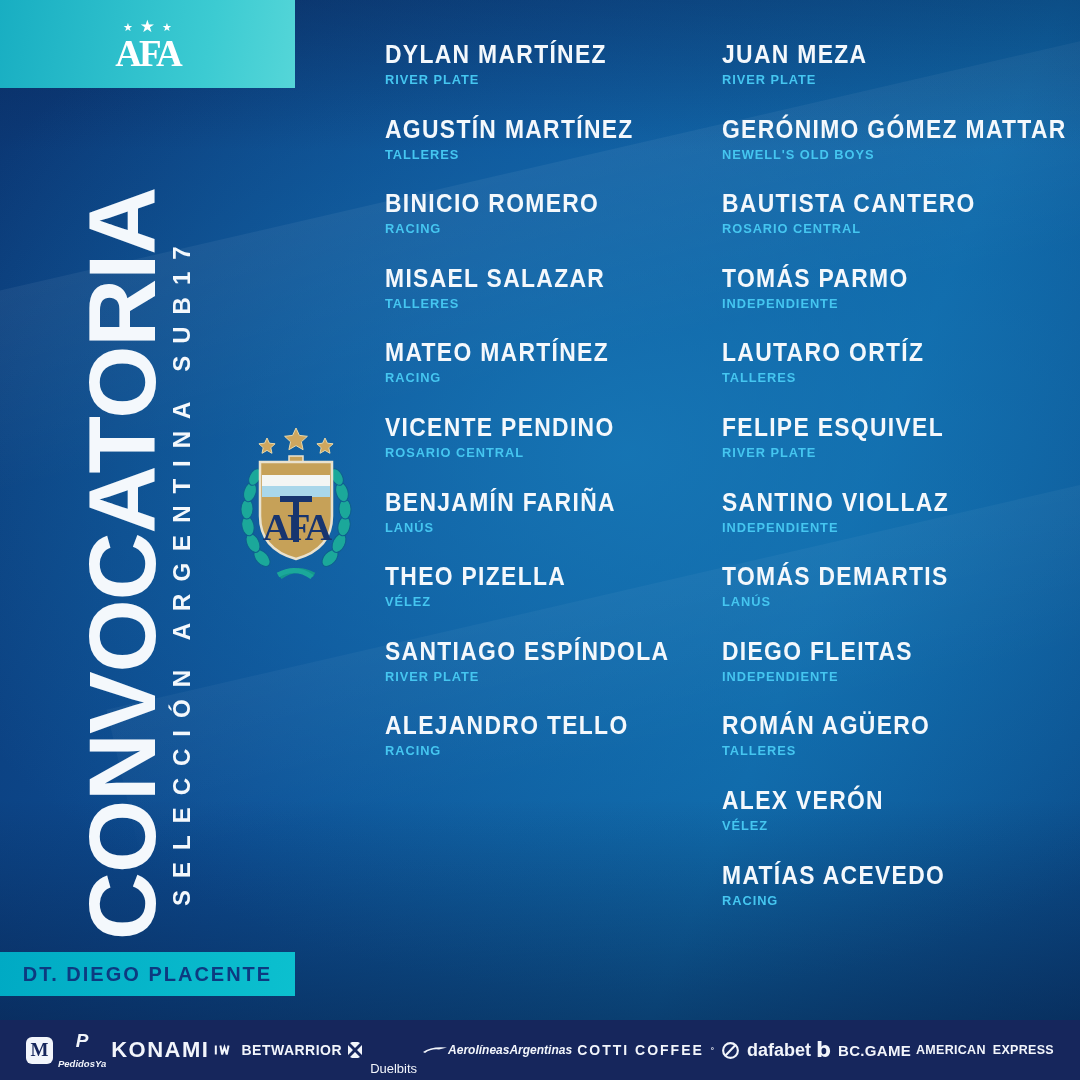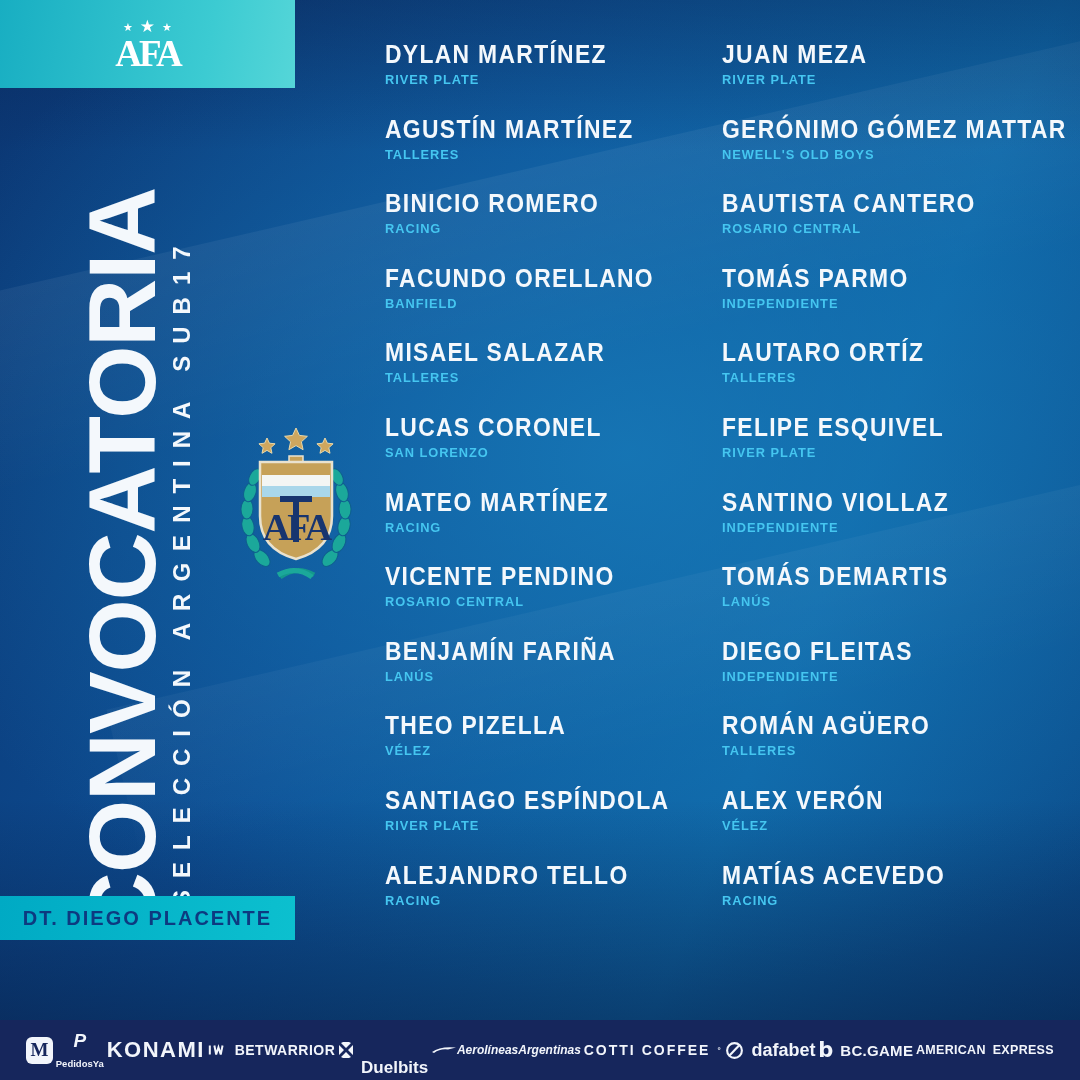--- a/index.html
+++ b/index.html
@@ -39,21 +39,21 @@
     letter-spacing:-1px;white-space:nowrap;
   }
   .v-subtitle{
     position:absolute;left:165px;top:906px;transform-origin:0 0;transform:rotate(-90deg);
     width:780px;color:#f4f8fc;font-weight:bold;font-size:24px;line-height:34px;
     letter-spacing:12px;white-space:nowrap;
   }
 
   
   .coach-badge{
-    position:absolute;left:0;top:896px;width:295px;height:44px;
+    position:absolute;left:0;top:952px;width:295px;height:44px;
     background:linear-gradient(100deg,#00aac4 0%,#0cc0cf 100%);
     display:flex;align-items:center;justify-content:center;
     color:#0d3a80;font-weight:bold;font-size:20px;letter-spacing:2px;white-space:nowrap;
   }
 
   
   .crest{position:absolute;left:236px;top:424px;width:120px;height:162px;}
 
   
   .col{position:absolute;top:40px;display:flex;flex-direction:column;}
@@ -73,24 +73,24 @@
   .sponsor-bar{
     position:absolute;left:0;bottom:0;width:1080px;height:60px;background:#16265c;
     display:flex;align-items:center;justify-content:space-between;padding:0 26px;box-sizing:border-box;
     color:#f2f5fb;
   }
   .sp{display:flex;align-items:center;gap:7px;white-space:nowrap;}
   .mc-box{width:27px;height:27px;background:#f2f5fb;border-radius:6px;display:flex;align-items:center;justify-content:center;
     color:#16265c;font-weight:900;font-size:19px;font-family:"Liberation Serif",serif;}
   .py{display:flex;flex-direction:column;align-items:center;line-height:1;}
   .py .p-big{font-weight:900;font-size:19px;font-style:italic;}
-  .py .p-small{font-weight:bold;font-size:9.5px;margin-top:2px;}
+  .py .p-small{font-weight:bold;font-style:italic;font-size:9.5px;margin-top:2px;}
   .konami{font-weight:900;font-size:22px;letter-spacing:1.5px;}
   .bw-text{font-weight:900;font-size:14px;letter-spacing:.5px;}
-  .db-text{font-weight:700;font-size:17px;margin-top:36px;}
+  .db-text{font-weight:400;font-size:13px;margin-top:36px;}
   .aer{display:flex;flex-direction:row;line-height:10.5px;font-style:italic;font-size:12px;font-weight:bold;align-items:flex-start;}
   .cotti{font-weight:bold;font-size:14px;letter-spacing:2px;}
   .cotti sup{font-size:8px;}
   .dafa-text{font-weight:800;font-size:18px;text-align:right;}
   .bc-b{font-weight:900;font-size:21px;line-height:1;font-family:"DejaVu Sans",sans-serif;}
   .bc-text{font-weight:900;font-size:15px;letter-spacing:.3px;}
   .amex{display:flex;align-items:flex-end;line-height:11px;font-weight:900;font-size:12.5px;letter-spacing:.3px;}
 </style>
 </head>
 <body>
@@ -162,34 +162,26 @@
       <div class="entry">
         <span class="p-name">AGUSTÍN MARTÍNEZ</span>
         <span class="p-club">TALLERES</span>
       </div>
 
       <div class="entry">
         <span class="p-name">BINICIO ROMERO</span>
         <span class="p-club">RACING</span>
       </div>
 
-      <div class="entry">
-        <span class="p-name">FACUNDO ORELLANO</span>
-        <span class="p-club">BANFIELD</span>
-      </div>
 
       <div class="entry">
         <span class="p-name">MISAEL SALAZAR</span>
         <span class="p-club">TALLERES</span>
       </div>
 
-      <div class="entry">
-        <span class="p-name">LUCAS CORONEL</span>
-        <span class="p-club">SAN LORENZO</span>
-      </div>
 
       <div class="entry">
         <span class="p-name">MATEO MARTÍNEZ</span>
         <span class="p-club">RACING</span>
       </div>
 
       <div class="entry">
         <span class="p-name">VICENTE PENDINO</span>
         <span class="p-club">ROSARIO CENTRAL</span>
       </div>

